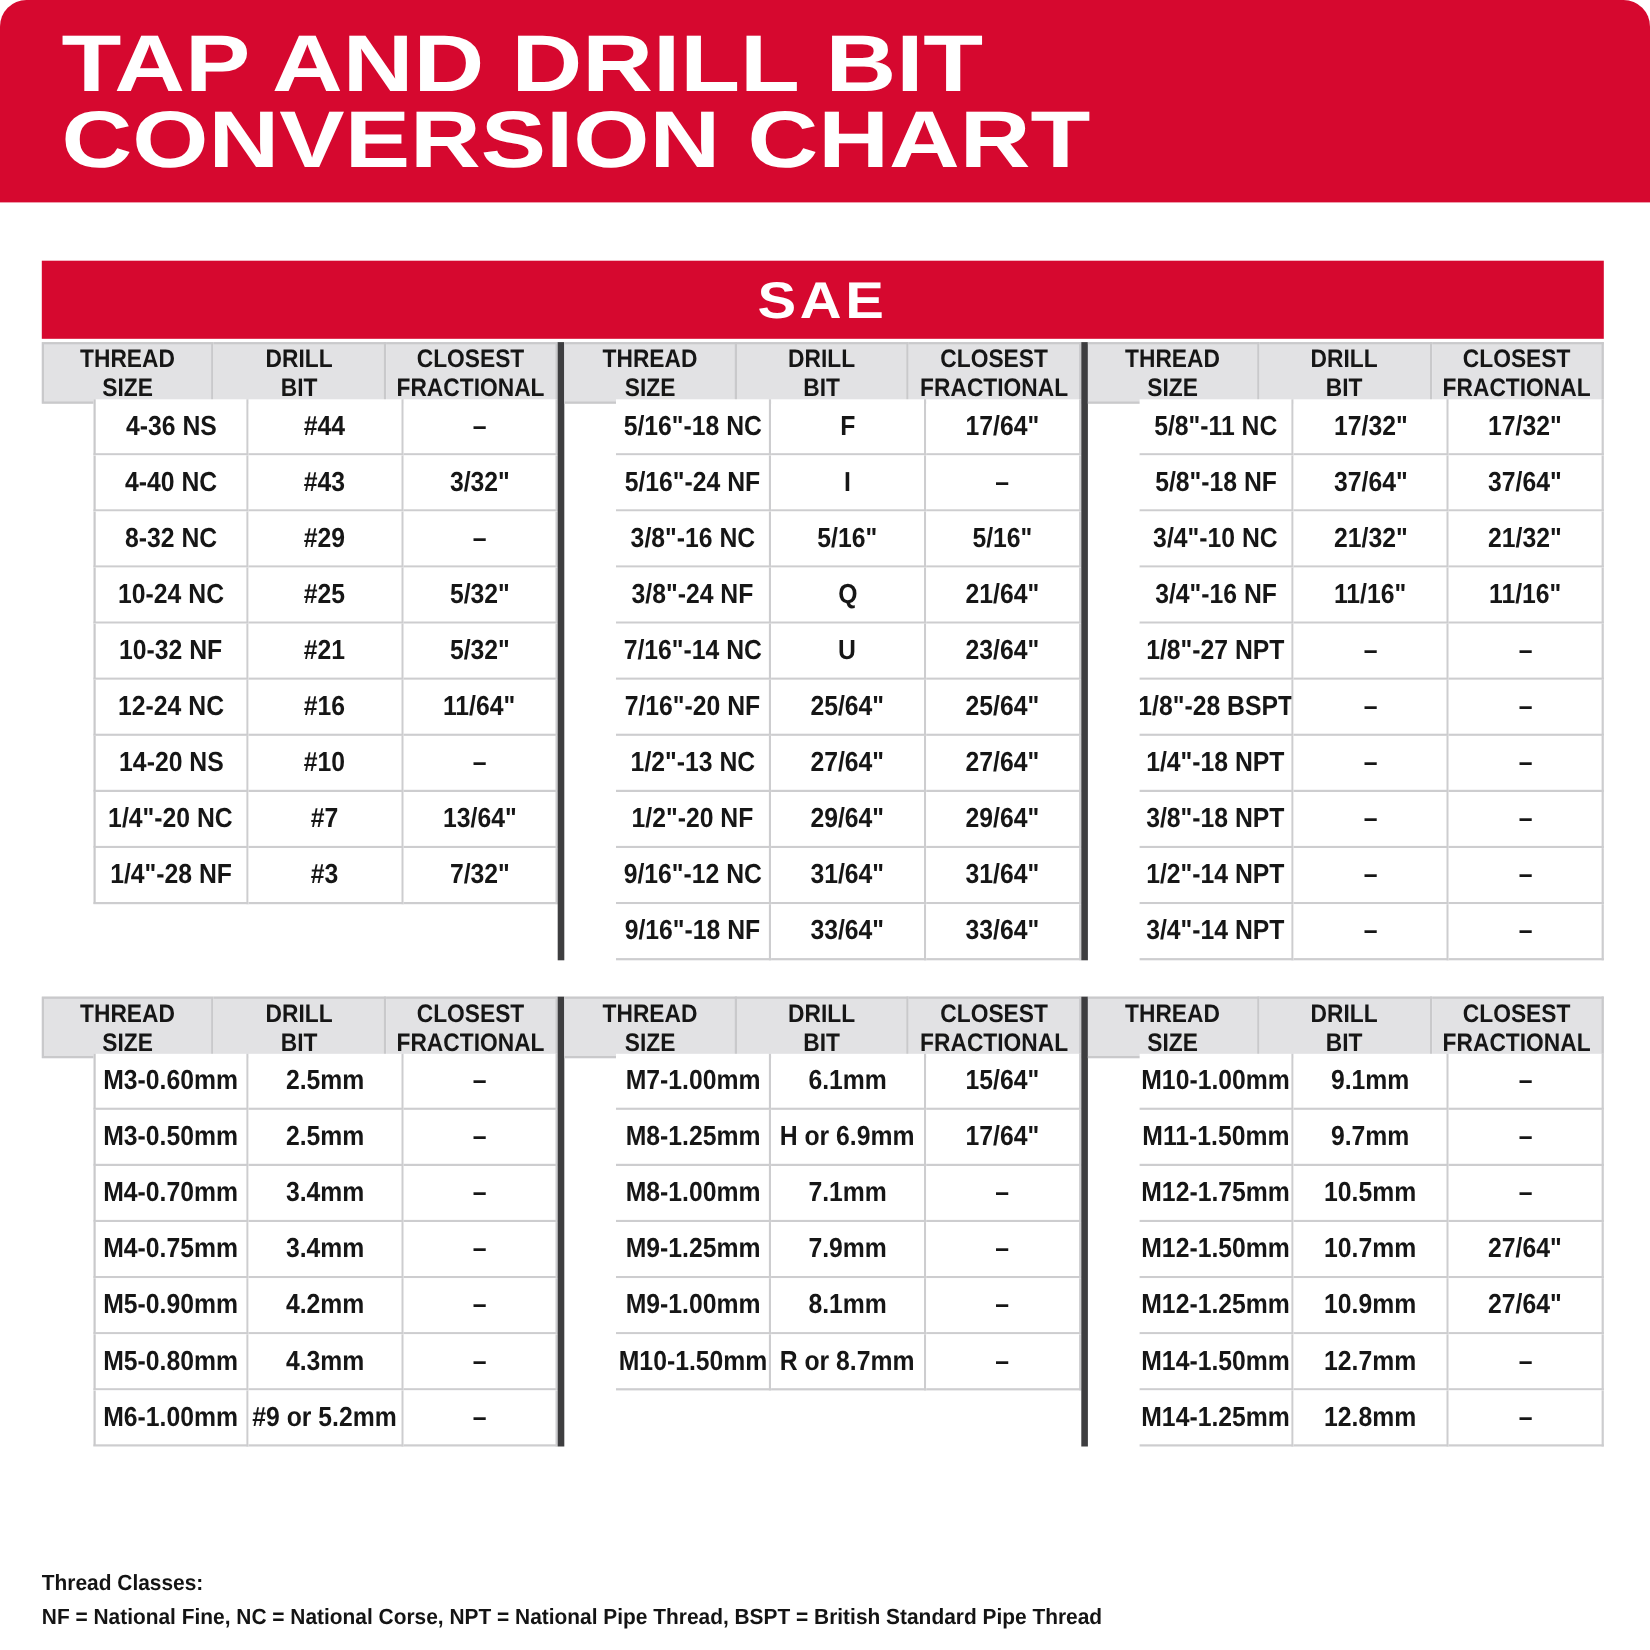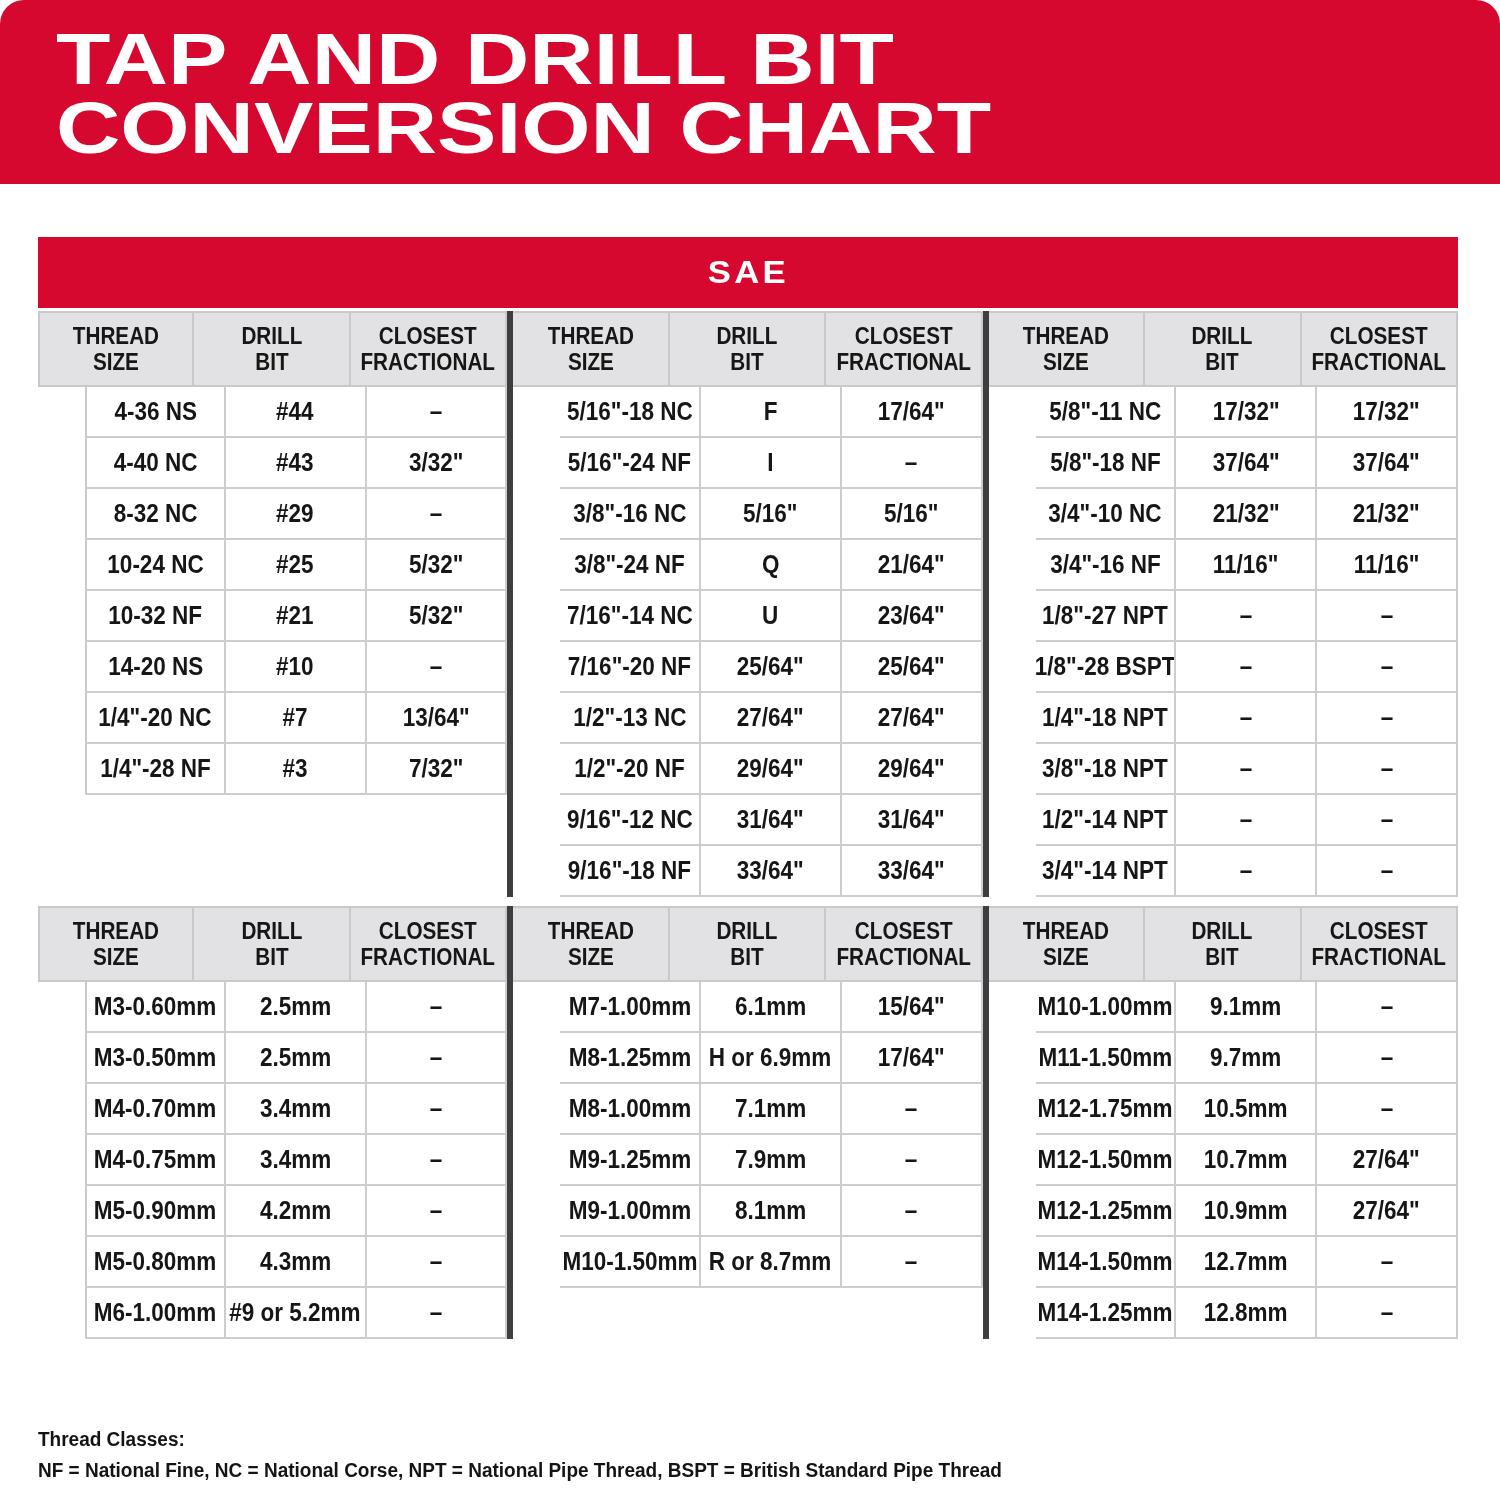--- a/index.html
+++ b/index.html
@@ -11,30 +11,30 @@
   .banner-title { position:absolute; left:56px; top:24px; color:#ffffff; font-weight:700;
                   font-size:73px; line-height:69px; }
   .banner-title .tl { display:block; transform:scaleX(1.22); transform-origin:left center; white-space:nowrap; }
 
   
   .section { position:absolute; left:38px; width:1420px; }
   #sae { top:237px; }
   #metric { top:903px; }
 
   .bar { height:71px; display:flex; align-items:center; justify-content:center;
-         color:#ffffff; font-weight:700; font-size:31px; letter-spacing:3px; background:#D6082F; }
+         color:#ffffff; font-weight:700; font-size:47px; letter-spacing:3px; background:#D6082F; }
   .bar .cnd { transform:scaleX(1.12); }
 
   .tables { display:flex; margin-top:3px; align-items:stretch; }
   .group { flex:1 1 0; display:flex; flex-direction:column; min-width:0; }
   .group:first-child .hc:first-child,
   .group:first-child .dc:first-child { border-left:2px solid #C9C9CB; }
   .vdiv { flex:0 0 6px; width:6px; background:#3E3E40; }
 
-  .ghead { display:grid; grid-template-columns:1fr 1fr 1fr; height:76px; }
+  .ghead { display:grid; grid-template-columns:1fr 1fr 1fr; height:52px; }
   .hc { background:#E2E2E4; border-top:2px solid #C9C9CB; border-right:2px solid #C9C9CB;
         border-bottom:2px solid #C9C9CB; display:flex; align-items:center; justify-content:center;
         font-size:23px; font-weight:700; line-height:26px; color:#161616; }
   .hl { display:block; text-align:center; }
 
   .row { display:grid; grid-template-columns:1fr 1fr 1fr; height:51px;padding-left:47px; }
   .dc { background:#ffffff; border-right:2px solid #CDCDCF; border-bottom:2px solid #CDCDCF;
         display:flex; align-items:center; justify-content:center;
         font-size:25px; font-weight:700; color:#161616; overflow:hidden; }
 
@@ -133,20 +133,31 @@
             </div>
             <div class="dc">
               <span class="cnd">#21</span>
             </div>
             <div class="dc">
               <span class="cnd">5/32"</span>
             </div>
           </div>
           <div class="row">
             <div class="dc">
+              <span class="cnd">12-24 NC</span>
+            </div>
+            <div class="dc">
+              <span class="cnd">#16</span>
+            </div>
+            <div class="dc">
+              <span class="cnd">11/64"</span>
+            </div>
+          </div>
+          <div class="row">
+            <div class="dc">
               <span class="cnd">14-20 NS</span>
             </div>
             <div class="dc">
               <span class="cnd">#10</span>
             </div>
             <div class="dc">
               <span class="cnd">–</span>
             </div>
           </div>
           <div class="row">

